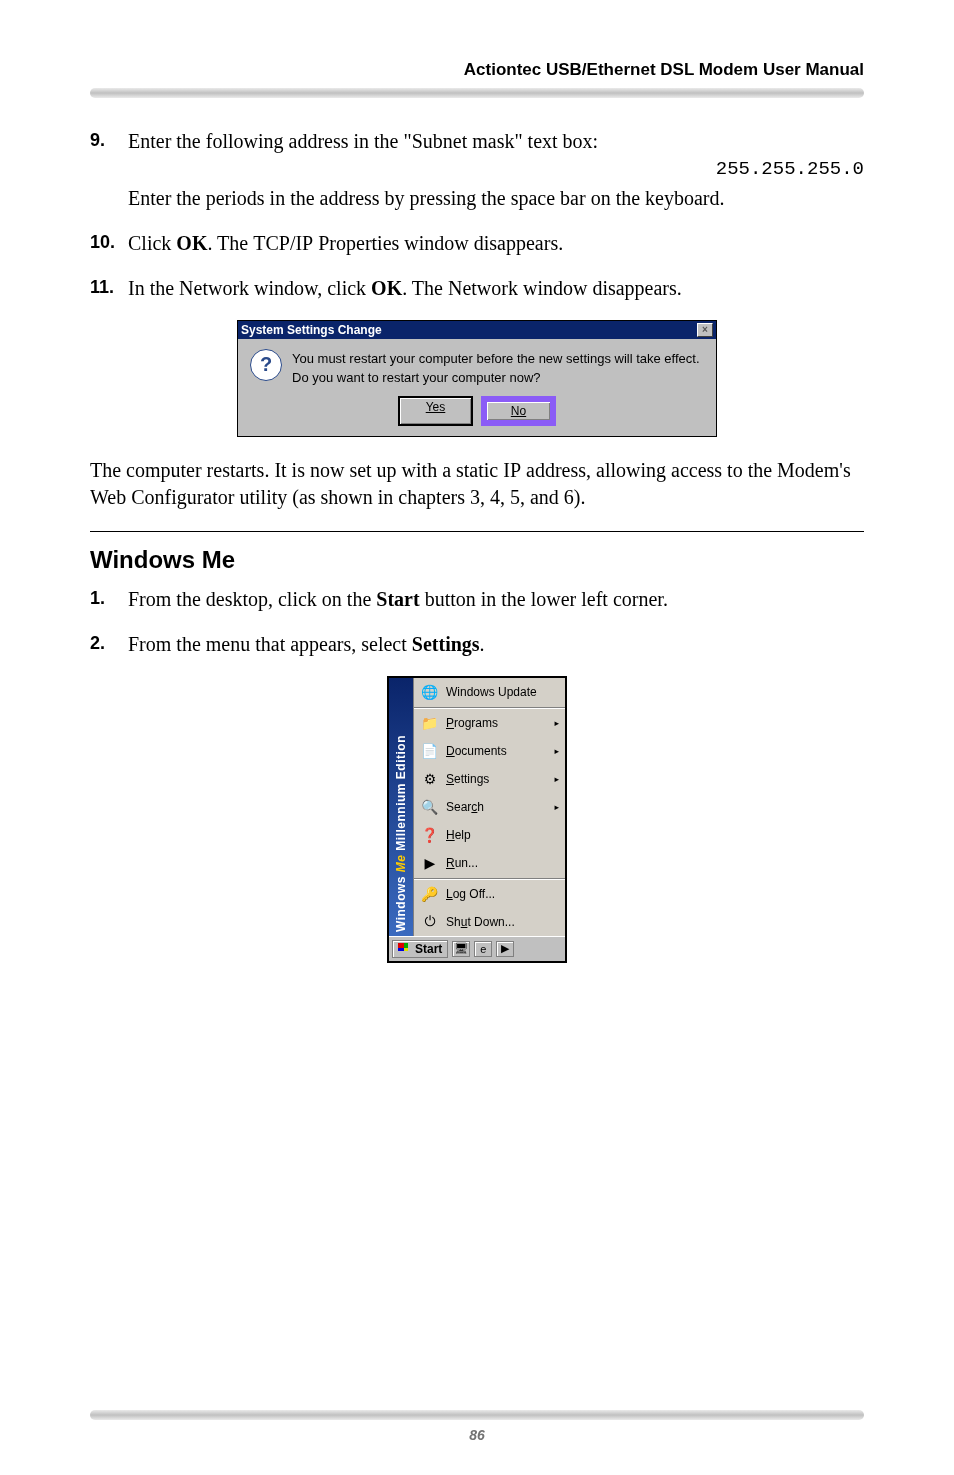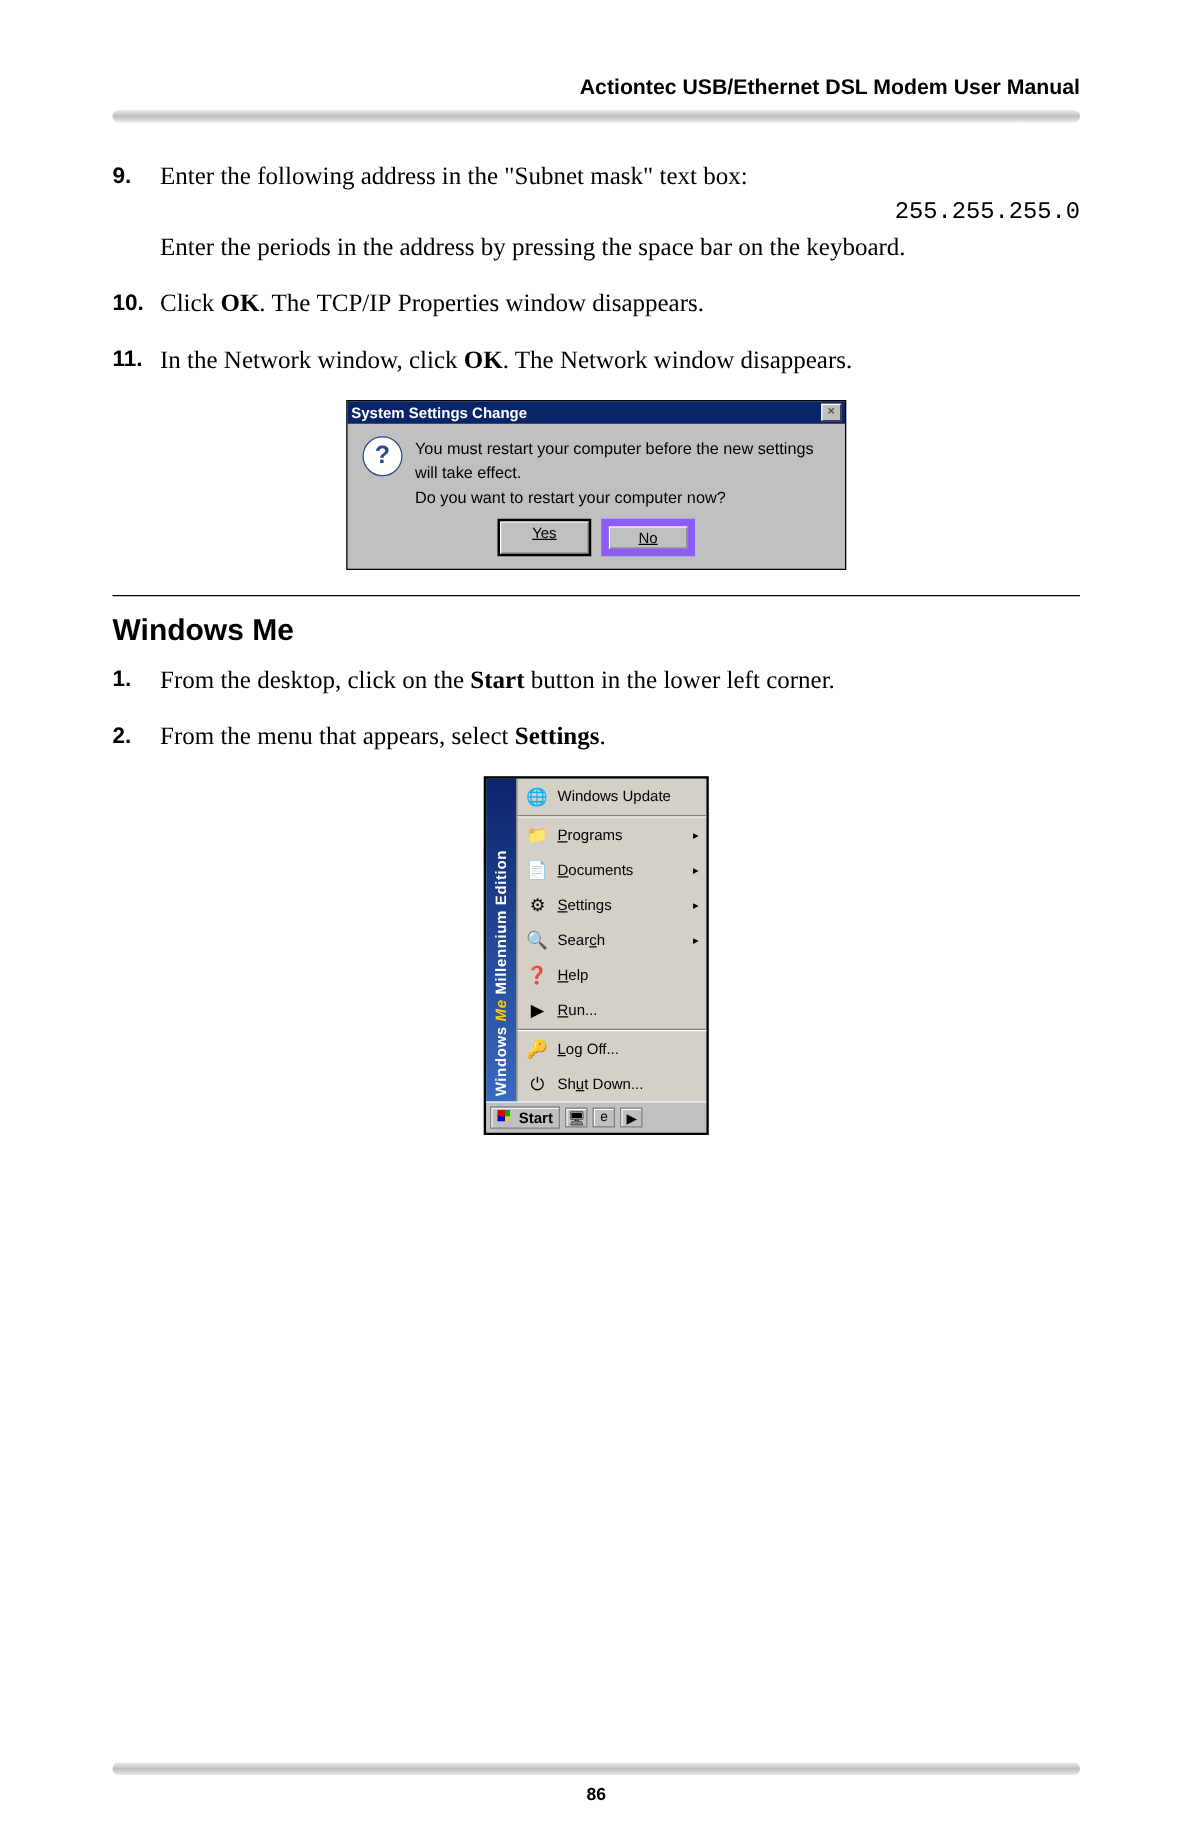--- a/index.html
+++ b/index.html
@@ -38,21 +38,22 @@
   }
   .page-number {
     position: absolute;
     left: 0;
     right: 0;
     bottom: 32px;
     text-align: center;
     font-family: Arial, Helvetica, sans-serif;
     font-weight: bold;
     font-size: 14px;
-    color: #000000;
+    color: #737373;
+    font-style: italic;
   }
   ol.steps {
     list-style: none;
     padding: 0;
   }
   ol.steps > li {
     display: flex;
     margin-bottom: 18px;
     font-size: 20px;
     line-height: 1.35;
@@ -73,21 +74,21 @@
     margin: 2px 0;
   }
   .sc { font-variant: small-caps; }
   b { font-weight: bold; }
   .dialog-wrap {
     display: flex;
     justify-content: center;
     margin: 8px 0 20px 0;
   }
   .dialog {
-    width: 400px;
+    width: 480px;
     border: 1px solid #000;
     background: #c0c0c0;
     font-family: 'MS Sans Serif', Tahoma, Arial, sans-serif;
     font-size: 12px;
   }
   .dialog-titlebar {
     display: flex;
     align-items: center;
     justify-content: space-between;
     background: linear-gradient(to right, #0a246a, #0a246a);
@@ -312,20 +313,23 @@
           <div>Do you want to restart your computer now?</div>
         </div>
       </div>
       <div class="dialog-buttons">
         <div class="win-btn default"><span class="underline">Yes</span></div>
         <div class="win-btn"><span class="underline">No</span></div>
       </div>
     </div>
   </div>
 
+  <p class="para">
+    <span>The computer restarts. It is now set up with a static </span><span class="sc">IP</span><span> address, allowing access to the Modem's Web Configurator utility (as shown in chapters 3, 4, 5, and 6).</span>
+  </p>
 
   <hr class="section-rule">
   <h2 class="section-heading">Windows Me</h2>
 
   <ol class="steps">
     <li>
       <div class="step-num">1.</div>
       <div class="step-body">
         <span>From the desktop, click on the </span><b>Start</b><span> button in the lower left corner.</span>
       </div>

